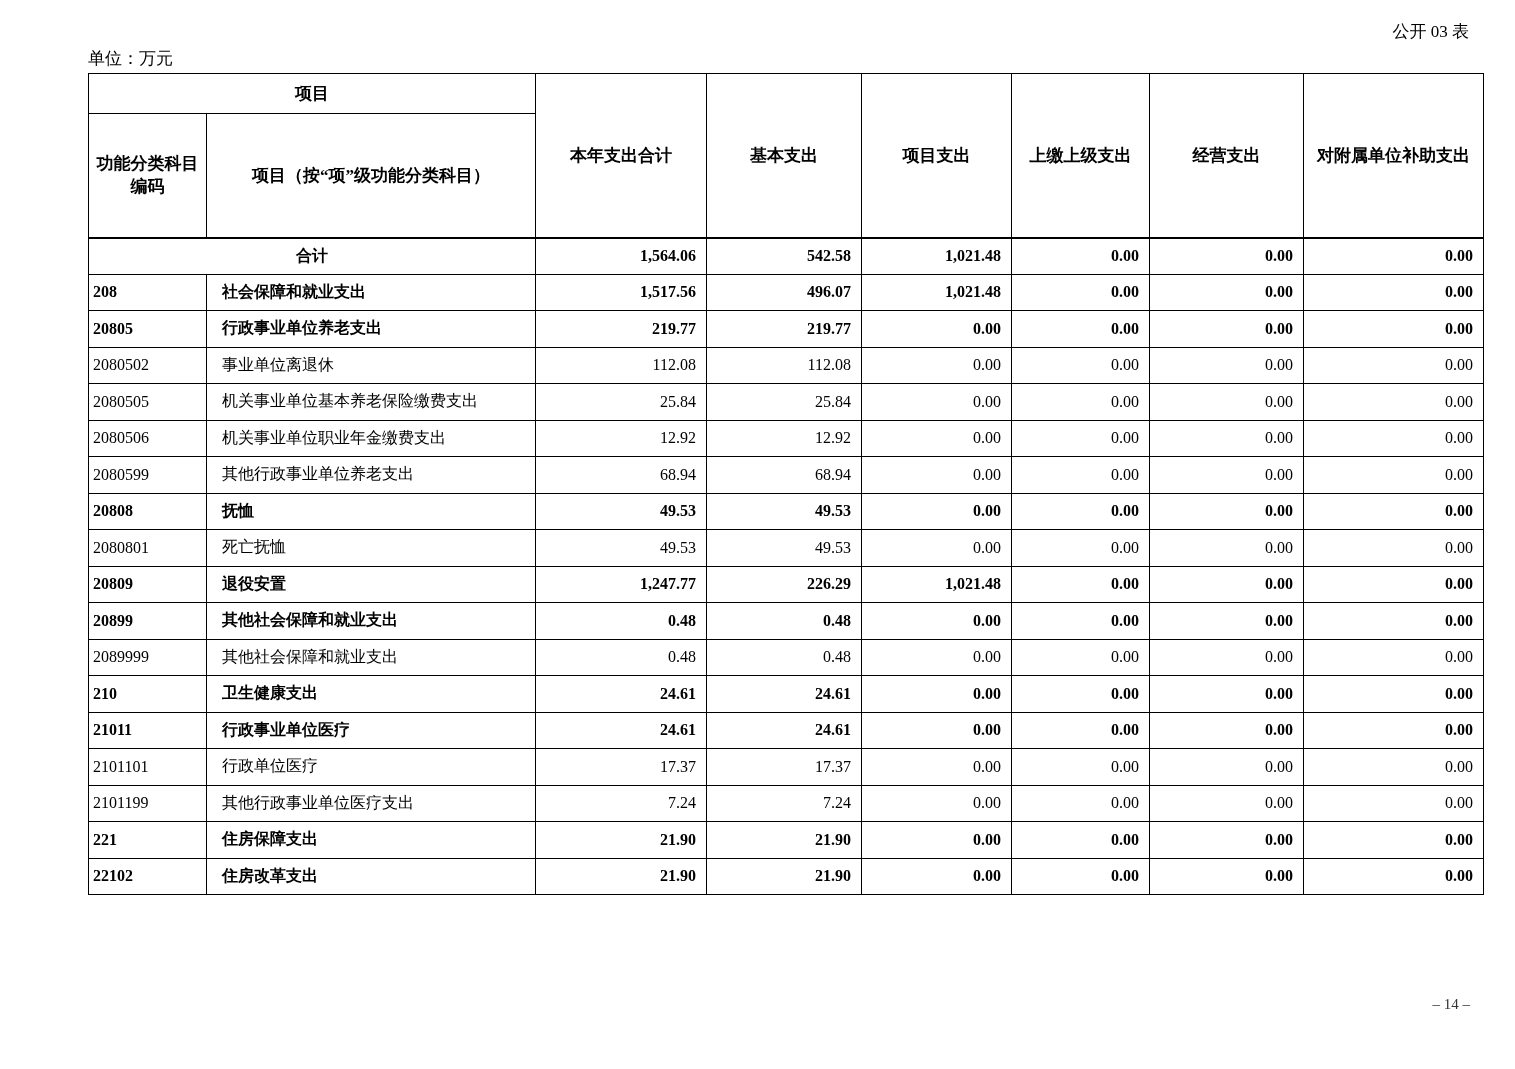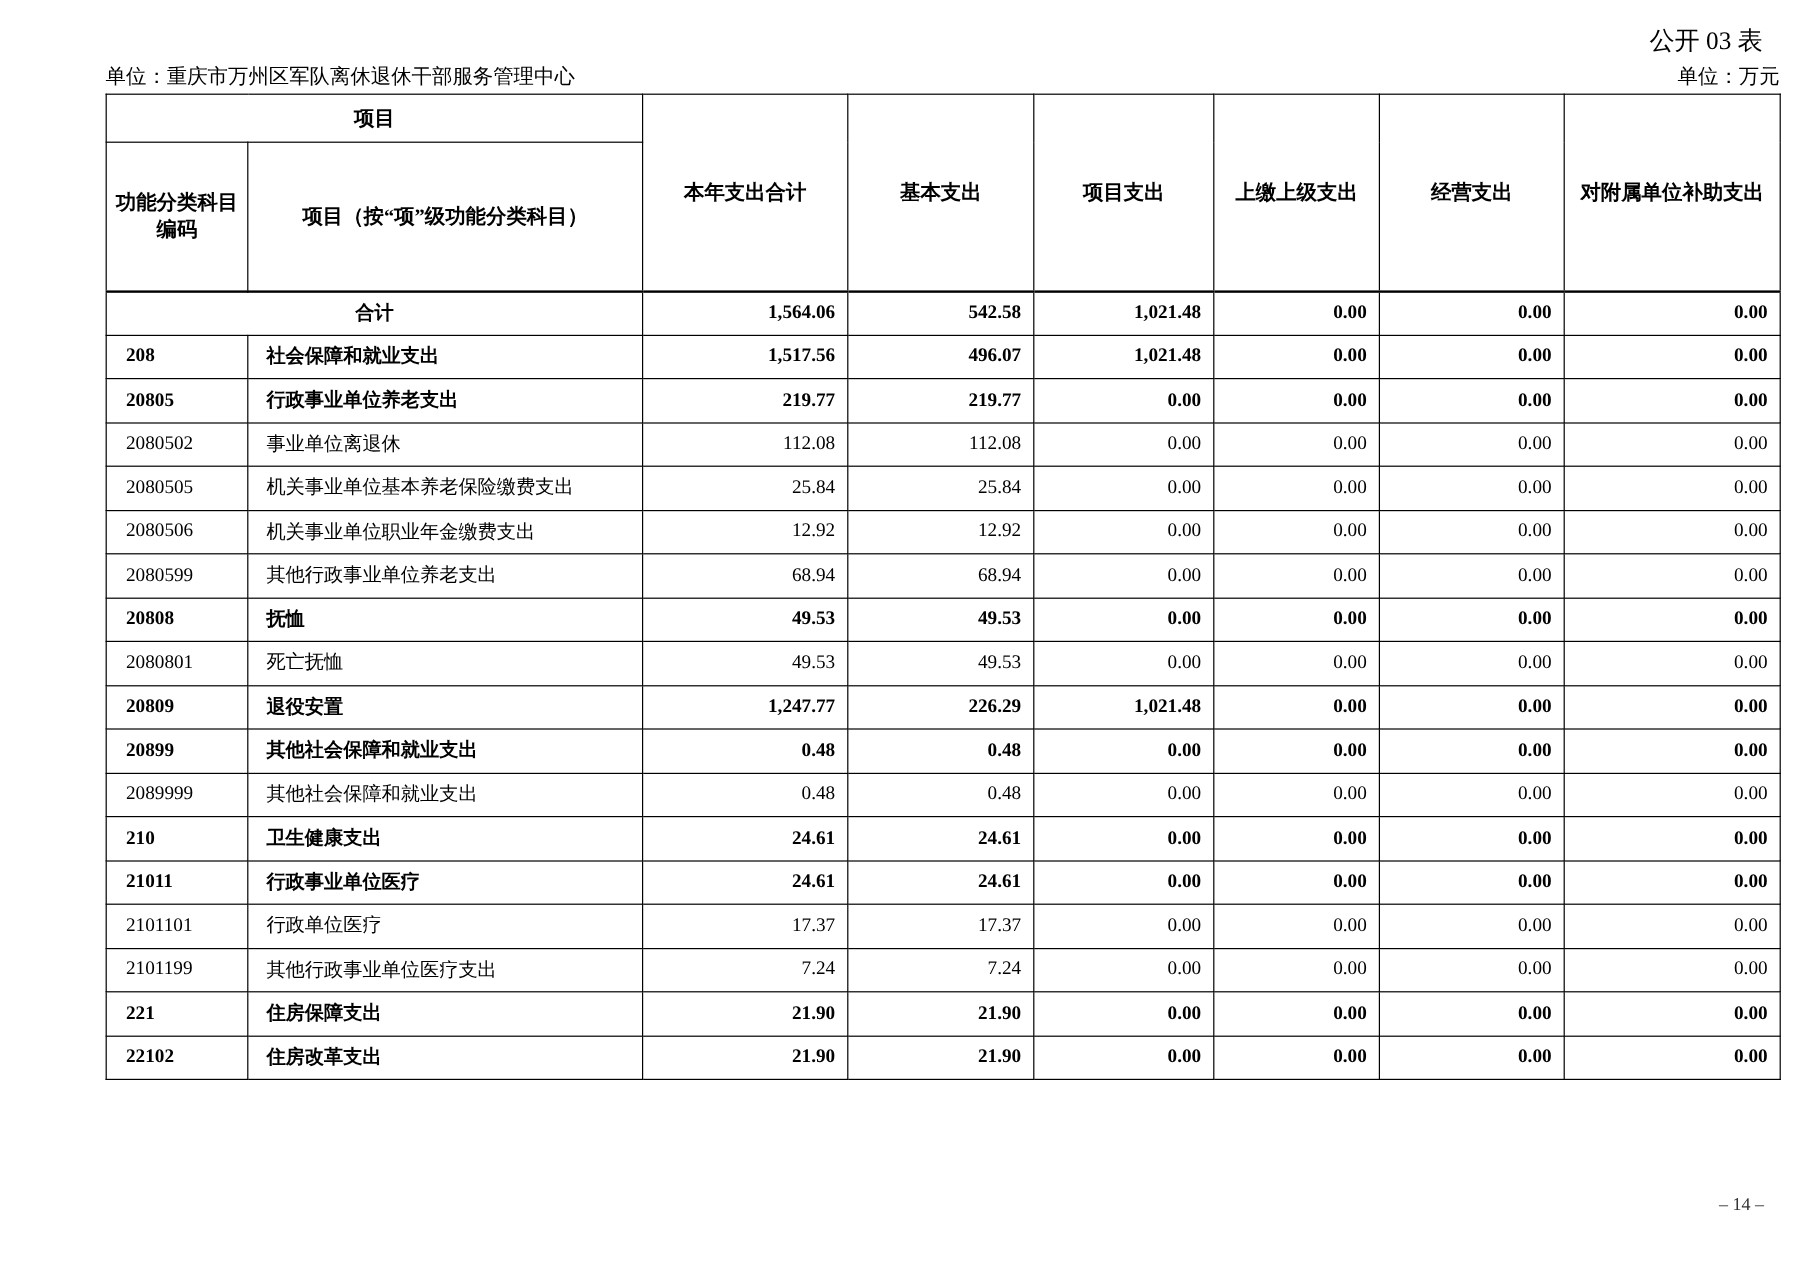--- a/index.html
+++ b/index.html
@@ -24,21 +24,21 @@
   .doc-title {
     margin-top: 52px;
     text-align: center;
     font-size: 30px;
     font-weight: bold;
     letter-spacing: 2px;
   }
   .table-code {
     margin-top: 20px;
     text-align: right;
-    font-size: 21px;
+    font-size: 17px;
     padding-right: 14px;
   }
   .meta-row {
     display: flex;
     justify-content: space-between;
     align-items: flex-end;
     font-size: 17px;
     margin-top: 4px;
     margin-bottom: 3px;
   }
@@ -57,21 +57,21 @@
   }
   .acct thead th {
     text-align: center;
     font-weight: bold;
     font-size: 17px;
   }
   tr.hrow1 { height: 40px; margin-top: 48px; }
   tr.hrow2 { height: 124px; }
   .acct tbody tr { height: 36.5px; }
   .acct tbody tr.total-row td { border-top: 2px solid #000; }
-  td.code-cell { text-align: left; padding-left: 16px; }
+  td.code-cell { text-align: left; padding-left: 4px; }
   td.item-cell { text-align: left; padding-left: 15px; }
   td.num-cell  { text-align: right; padding-right: 10px; }
   td.total-label-cell { text-align: center; }
   tr.bold td { font-weight: bold; }
   .page-number {
     position: absolute;
     right: 45px;
     top: 996px;
     font-size: 15px;
     color: #333;
@@ -79,21 +79,20 @@
 </style>
 </head>
 <body>
 
 <div class="sheet">
 
 
   <div class="table-code">公开 03 表</div>
 
   <div class="meta-row">
-    <span>单位：重庆市万州区军队离休退休干部服务管理中心</span>
     <span>单位：万元</span>
   </div>
 
   <table class="acct">
     <colgroup>
       <col style="width:118px">
       <col style="width:329px">
       <col style="width:171px">
       <col style="width:155px">
       <col style="width:150px">

